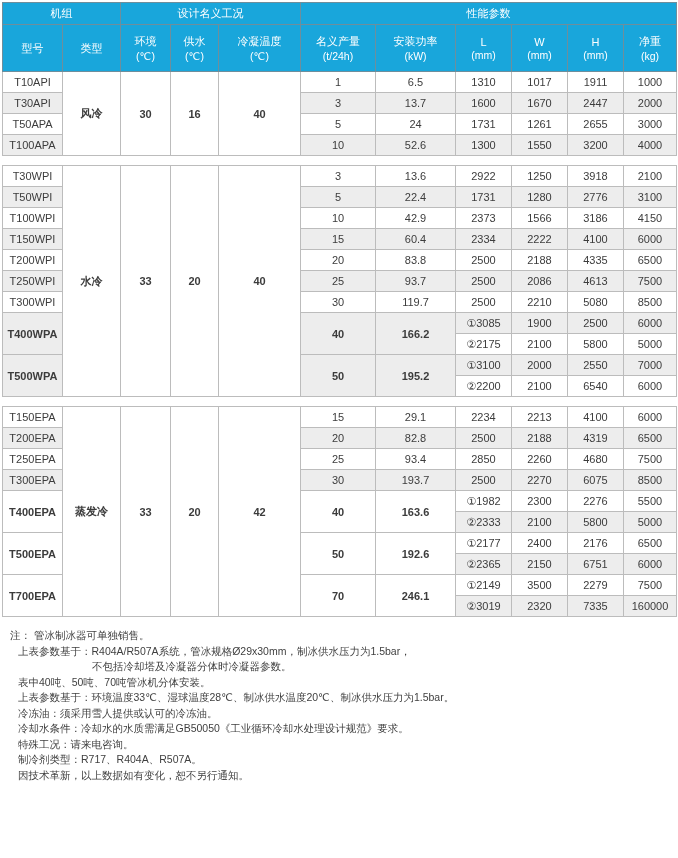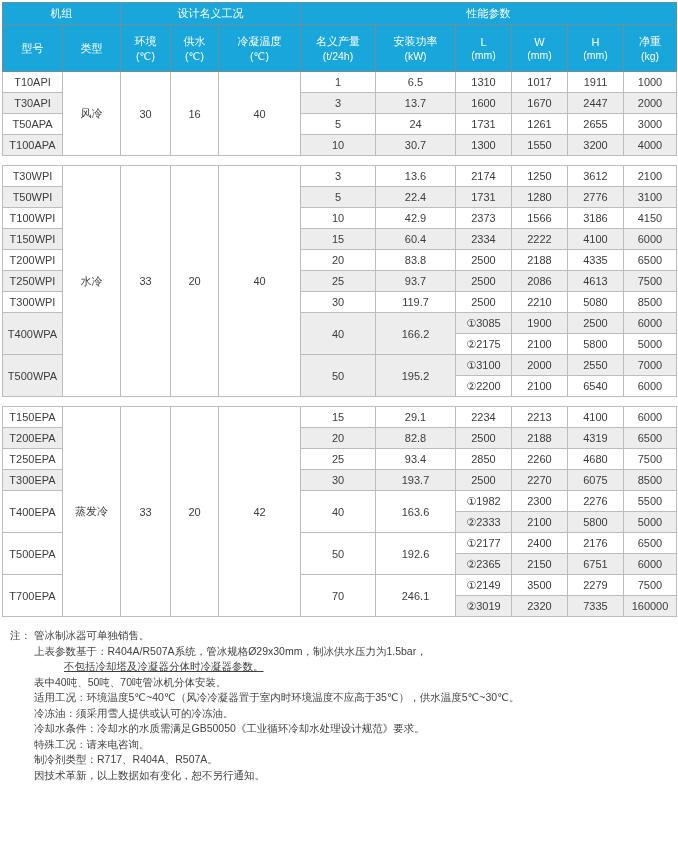--- a/index.html
+++ b/index.html
@@ -33,32 +33,32 @@
     background:#19a6db;
     color:#fff;
     font-weight:normal;
     border:1px solid #6e8e9c;
   }
   thead tr.grp th { height:21px; }
   thead tr.cols th { height:46px; }
   thead .u { font-size:10.5px; margin-top:1px; }
   tbody td { height:20px; }
   tr.g td { background:#ededed; }
-  td.m { background:#fff; }
+  td.m { background:#fff;font-weight:bold; }
   .gap { height:9px; }
   .notes {
     margin:11px 0 0 8px;
     font-size:10.5px;
     line-height:15.5px;
     color:#3f3f3f;
   }
   .notes .first { display:flex; }
   .notes .nlabel { width:24px; flex:0 0 24px; }
-  .notes .nline { margin-left:24px; }
-  .notes .deep { margin-left:54px;text-decoration:underline; }
+  .notes .nline { margin-left:8px; }
+  .notes .deep { margin-left:82px; }
 </style>
 </head>
 <body>
 
 <div class="wrap">
 
   <table>
     <colgroup>
       <col class="c-model">
         <col class="c-type">
@@ -151,21 +151,21 @@
           <td>5</td>
           <td>24</td>
           <td>1731</td>
           <td>1261</td>
           <td>2655</td>
           <td>3000</td>
         </tr>
         <tr class="g">
           <td>T100APA</td>
           <td>10</td>
-          <td>30.7</td>
+          <td>52.6</td>
           <td>1300</td>
           <td>1550</td>
           <td>3200</td>
           <td>4000</td>
         </tr>
       </tbody>
   </table>
 
   <div class="gap"></div>
 
@@ -185,23 +185,23 @@
     </colgroup>
     <tbody id="block-1">
         <tr>
           <td>T30WPI</td>
           <td rowspan="11" class="m">水冷</td>
           <td rowspan="11" class="m">33</td>
           <td rowspan="11" class="m">20</td>
           <td rowspan="11" class="m">40</td>
           <td>3</td>
           <td>13.6</td>
-          <td>2174</td>
+          <td>2922</td>
           <td>1250</td>
-          <td>3612</td>
+          <td>3918</td>
           <td>2100</td>
         </tr>
         <tr class="g">
           <td>T50WPI</td>
           <td>5</td>
           <td>22.4</td>
           <td>1731</td>
           <td>1280</td>
           <td>2776</td>
           <td>3100</td>
@@ -390,21 +390,21 @@
   </table>
 
   <div class="notes">
     <div class="first">
       <span class="nlabel">注：</span>
       <span>管冰制冰器可单独销售。</span>
     </div>
     <div class="nline">上表参数基于：R404A/R507A系统，管冰规格Ø29x30mm，制冰供水压力为1.5bar，</div>
     <div class="deep">不包括冷却塔及冷凝器分体时冷凝器参数。</div>
     <div class="nline">表中40吨、50吨、70吨管冰机分体安装。</div>
-    <div class="nline">适用工况：环境温度5℃~40℃（风冷冷凝器置于室内时环境温度不应高于35℃），供水温度5℃~30℃。</div>
+    <div class="nline">上表参数基于：环境温度33℃、湿球温度28℃、制冰供水温度20℃、制冰供水压力为1.5bar。</div>
     <div class="nline">冷冻油：须采用雪人提供或认可的冷冻油。</div>
     <div class="nline">冷却水条件：冷却水的水质需满足GB50050《工业循环冷却水处理设计规范》要求。</div>
     <div class="nline">特殊工况：请来电咨询。</div>
     <div class="nline">制冷剂类型：R717、R404A、R507A。</div>
     <div class="nline">因技术革新，以上数据如有变化，恕不另行通知。</div>
   </div>
 
 </div>
 
 </body></html>

